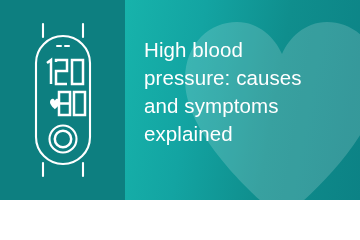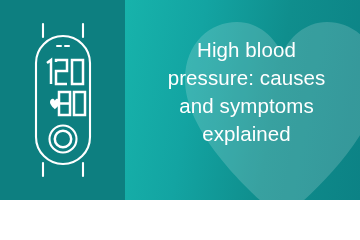--- a/index.html
+++ b/index.html
@@ -64,21 +64,20 @@
     position: absolute;
     left: 144px;
     top: 36px;
     width: 205px;
     color: #ffffff;
     font-size: 20.5px;
     line-height: 28px;
     font-weight: 400;
     letter-spacing: 0.1px;
     white-space: pre-line;
-    text-align: center;
   }
 </style>
 </head>
 <body>
 
 <div id="banner">
 
   <div class="right-panel">
     <div class="heart-watermark">
       <svg viewBox="0 0 210 210" xmlns="http://www.w3.org/2000/svg" aria-hidden="true">

